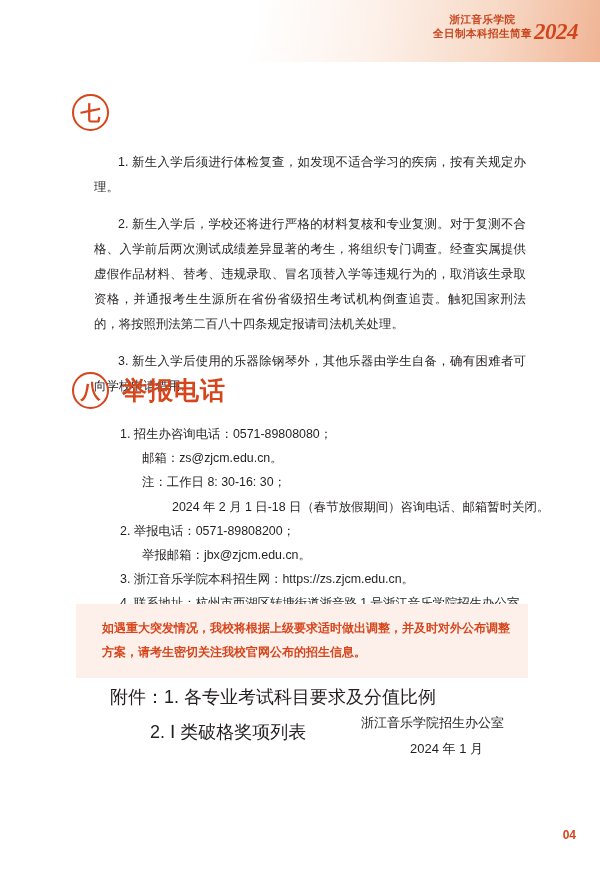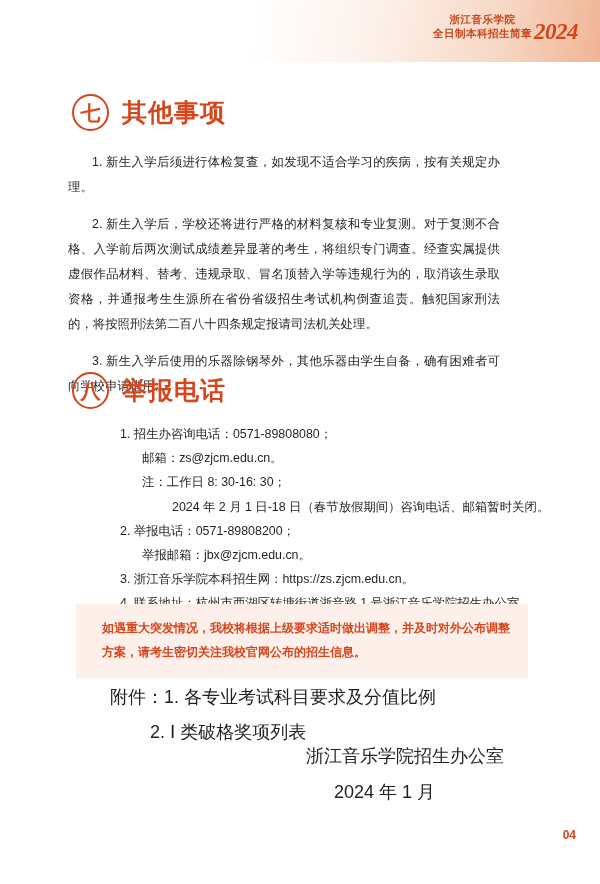--- a/index.html
+++ b/index.html
@@ -88,21 +88,21 @@
   .para {
     font-size: 12.4px;
     line-height: 2.0;
     color: #231f20;
     text-align: justify;
   }
   .para.indent { text-indent: 24px; }
 
   .block-7 {
     position: absolute;
-    left: 68px;
+    left: 94px;
     width: 432px;
     top: 138px;
   }
 
   
   .contact {
     position: absolute;
     left: 120px;
     width: 420px;
     top: 422px;
@@ -135,24 +135,24 @@
     top: 680px;
     font-size: 18px;
     line-height: 1.95;
   }
   .appendix .a2 { padding-left: 40px; }
 
   
   .signature {
     position: absolute;
     right: 96px;
-    top: 738px;
-    font-size: 18px;
+    top: 710px;
+    font-size: 13px;
     line-height: 2.0;
-    text-align: left;
+    text-align: center;
   }
   .sig-date { padding-left: 28px; }
 
   
   .page-no {
     position: absolute;
     right: 24px;
     bottom: 42px;
     color: #d6451c;
     font-size: 12px;
@@ -167,21 +167,20 @@
   <div class="header-rows">
     <div class="header-line1">浙江音乐学院</div>
     <div class="header-line2">全日制本科招生简章</div>
   </div>
   <div class="header-year">2024</div>
 </div>
 
 <div class="section" style="top:94px;">
   <div class="sec-head">
     <div class="sec-num">七</div>
-    <div class="sec-title">其他事项</div>
   </div>
 </div>
 
 <div class="block-7">
   <p class="para indent">1. 新生入学后须进行体检复查，如发现不适合学习的疾病，按有关规定办理。</p>
   <p class="para indent">2. 新生入学后，学校还将进行严格的材料复核和专业复测。对于复测不合格、入学前后两次测试成绩差异显著的考生，将组织专门调查。经查实属提供虚假作品材料、替考、违规录取、冒名顶替入学等违规行为的，取消该生录取资格，并通报考生生源所在省份省级招生考试机构倒查追责。触犯国家刑法的，将按照刑法第二百八十四条规定报请司法机关处理。</p>
   <p class="para indent">3. 新生入学后使用的乐器除钢琴外，其他乐器由学生自备，确有困难者可向学校申请借用。</p>
 </div>
 
 <div class="section" style="top:372px;">

